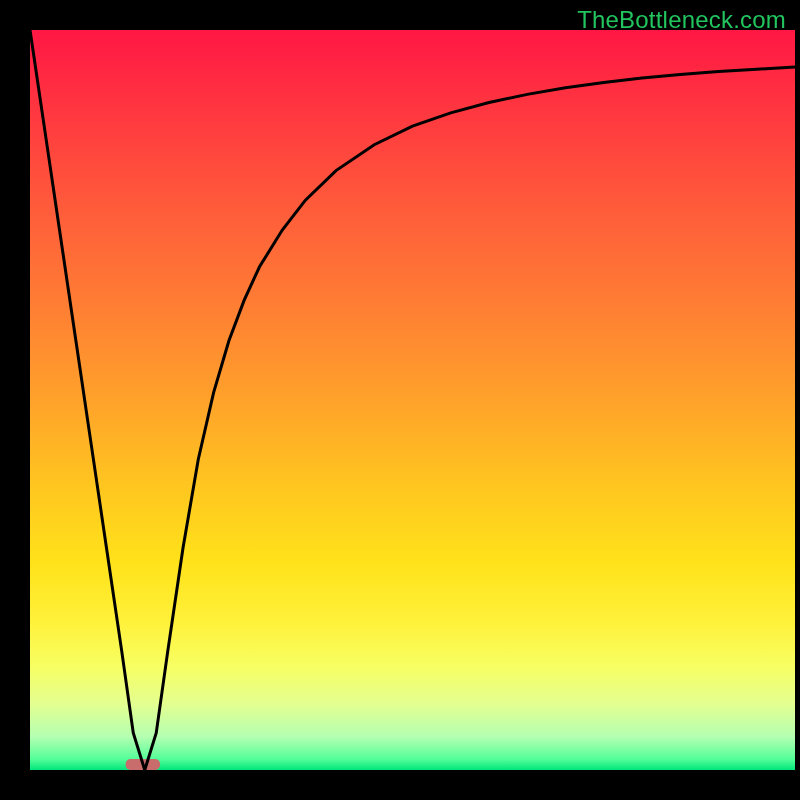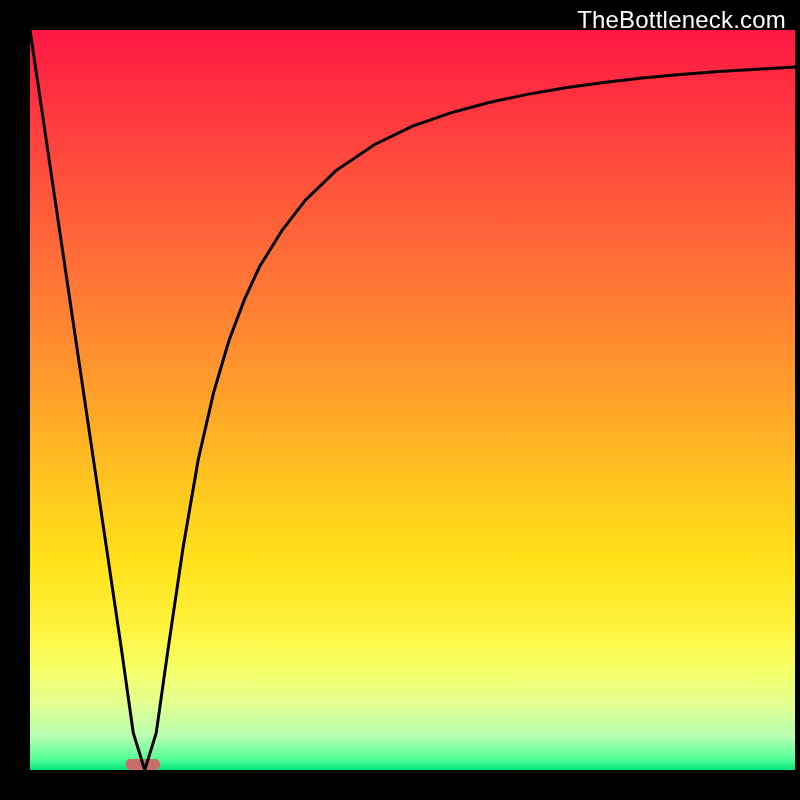--- a/index.html
+++ b/index.html
@@ -14,21 +14,21 @@
   .chart-wrapper {
     position: relative;
     width: 800px;
     height: 800px;
   }
   .watermark {
     position: absolute;
     top: 6px;
     right: 14px;
     z-index: 10;
-    color: #ffffff;
+    color: #22c55e;
     font-size: 24px;
     font-weight: 400;
     letter-spacing: 0.2px;
     user-select: none;
   }
   svg {
     display: block;
   }
 </style>
 </head>

